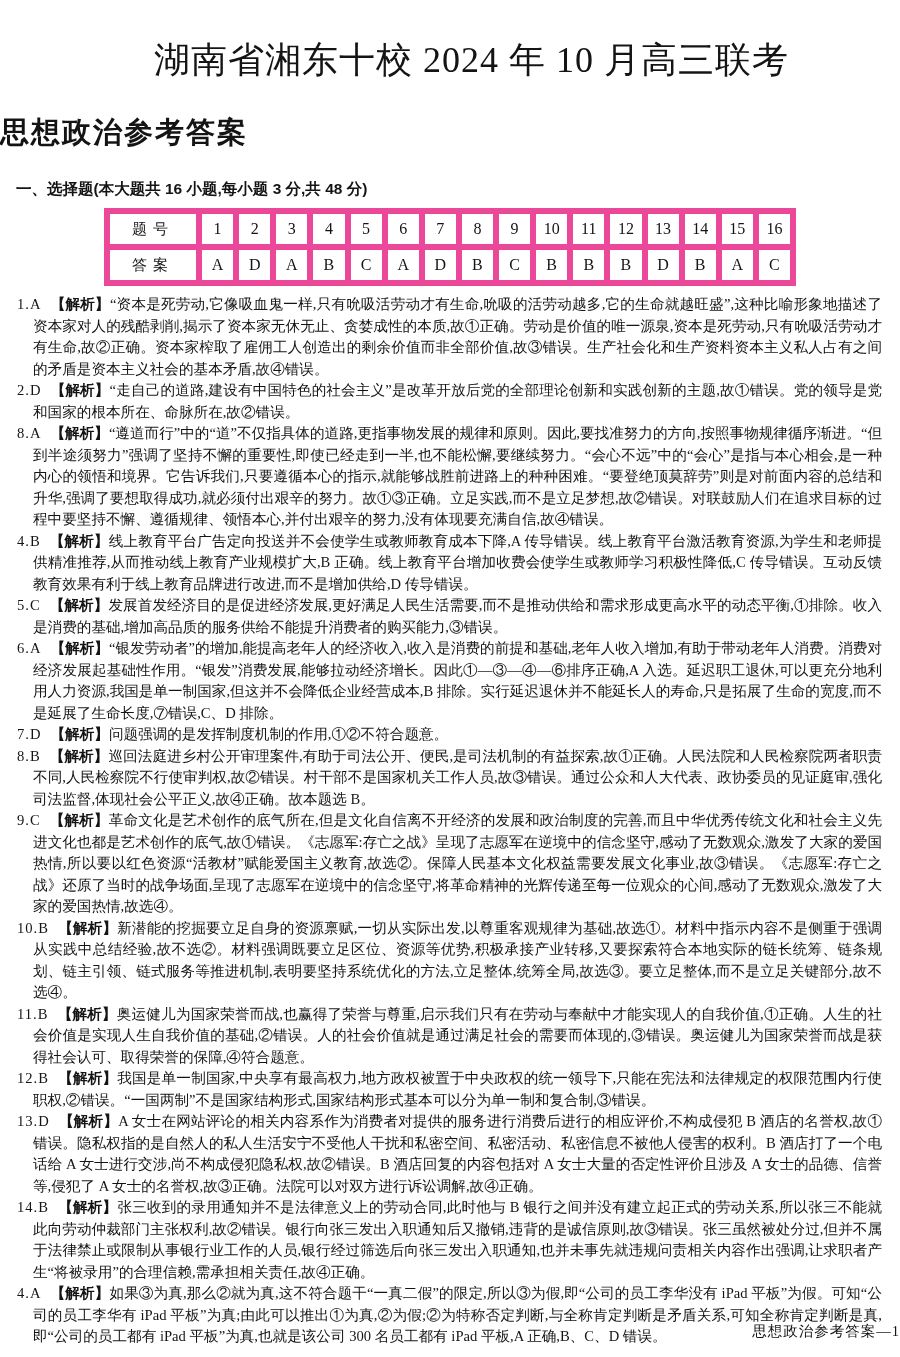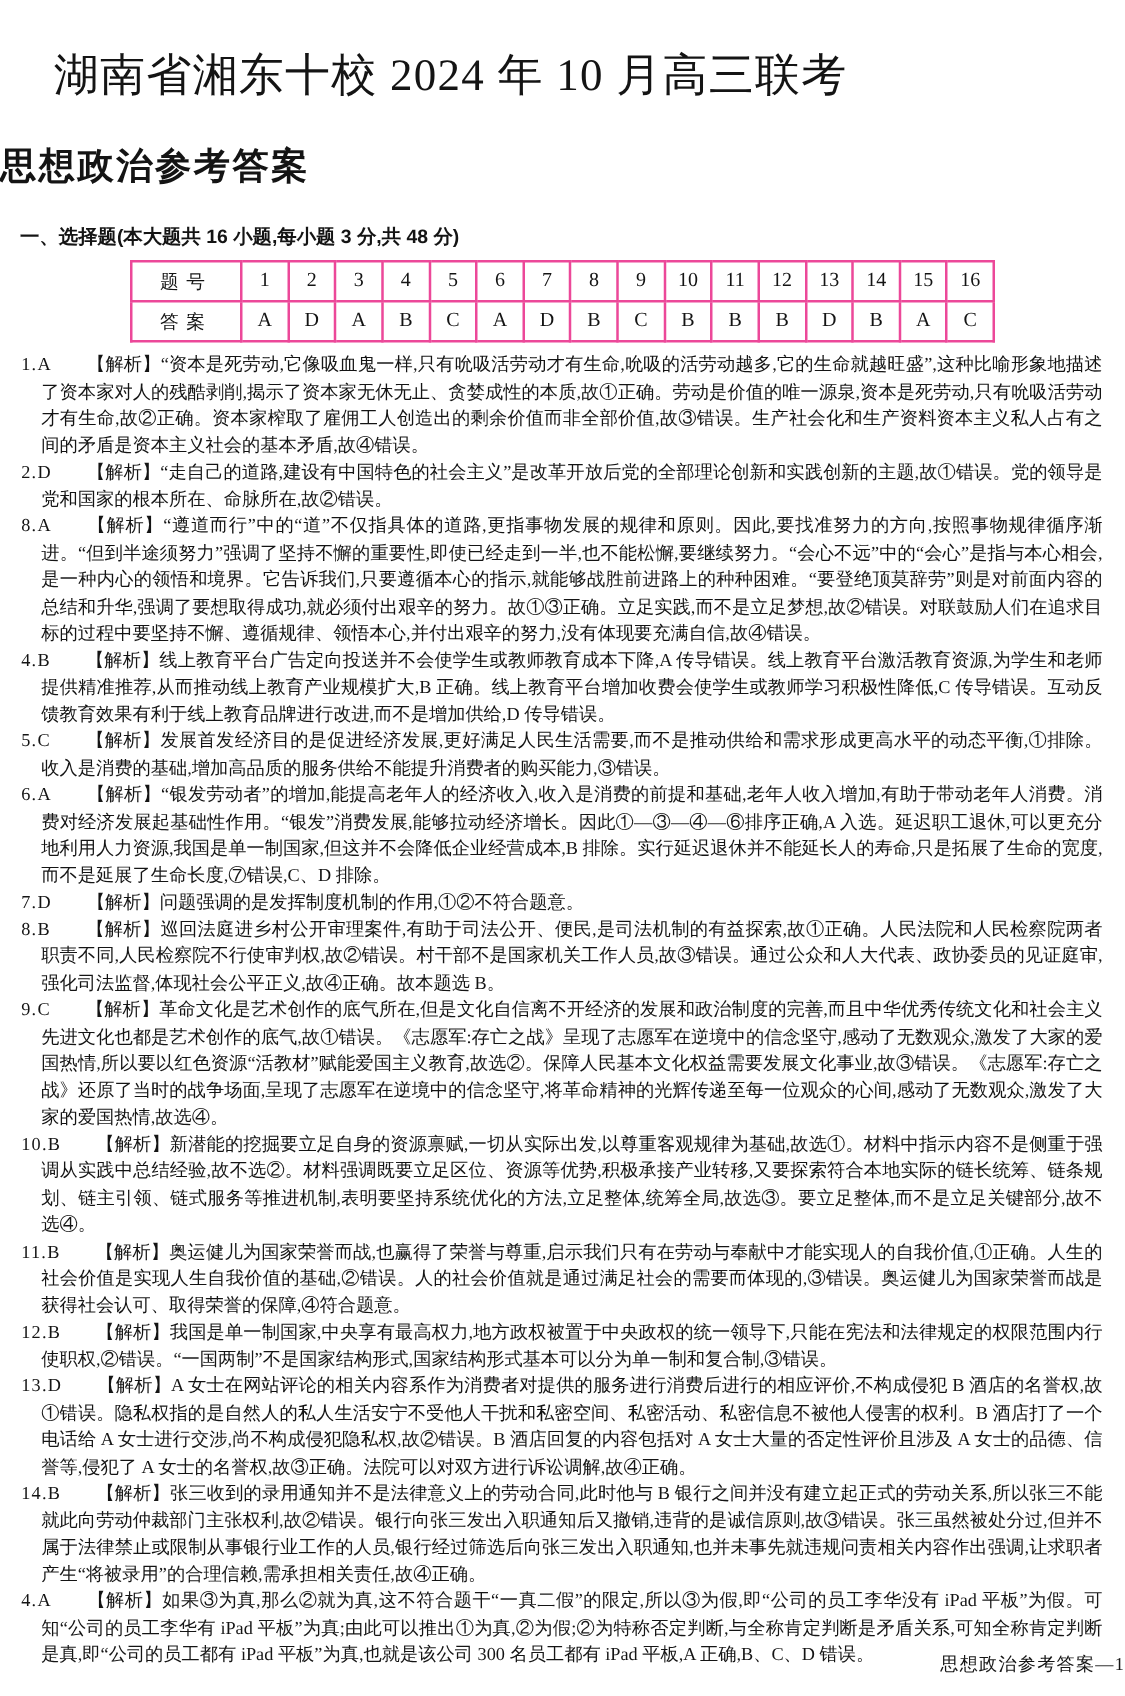--- a/index.html
+++ b/index.html
@@ -7,20 +7,21 @@
     position:relative;
     width:900px;height:1357px;
     box-sizing:border-box;
     background:#ffffff;
     color:#141414;
     font-family:"Liberation Serif","DejaVu Serif",serif;
     overflow:hidden;
   }
   .title{
     margin:36px 0 0 0;
+    text-align:center;
     font-size:36px;
     font-weight:400;
     letter-spacing:1px;
     font-family:"Liberation Serif","DejaVu Serif",serif;
     padding-left:43px;
   }
   .subtitle{
     margin:28px 0 0 0;
     text-align:left;
     font-size:29px;
@@ -35,21 +36,21 @@
     font-family:"Liberation Sans","DejaVu Sans",sans-serif;
   }
   table.answers{
     border-collapse:collapse;
     table-layout:fixed;
     width:692px;
     margin:8px auto 0 auto;
     border:2px solid #1a1a1a;
   }
   table.answers td{
-    border:2px solid #ec4899;
+    border:6px solid #ec4899;
     height:30px;
     padding:0;
     text-align:center;
     vertical-align:middle;
     font-size:16px;
     font-family:"Liberation Serif","DejaVu Serif",serif;
   }
   table.answers td.rowlabel{width:86px;letter-spacing:6px;font-size:15px;}
   .explanations{
     margin:8px 18px 0 17px;
@@ -62,22 +63,21 @@
     padding-left:16px;
     text-indent:-16px;
   }
   .item .label{
     letter-spacing:1px;
     padding-right:9px;
     white-space:nowrap;
   }
   .item .marker{
     font-family:"Liberation Sans","DejaVu Sans",sans-serif;
-    font-weight:400;
-    margin-left:19px;
+    font-weight:700;
   }
   .footer{
     position:absolute;
     left:0;right:0;bottom:16px;
     text-align:right;
     font-size:14.5px;
     letter-spacing:1px;
   }
 </style>
 </head>

